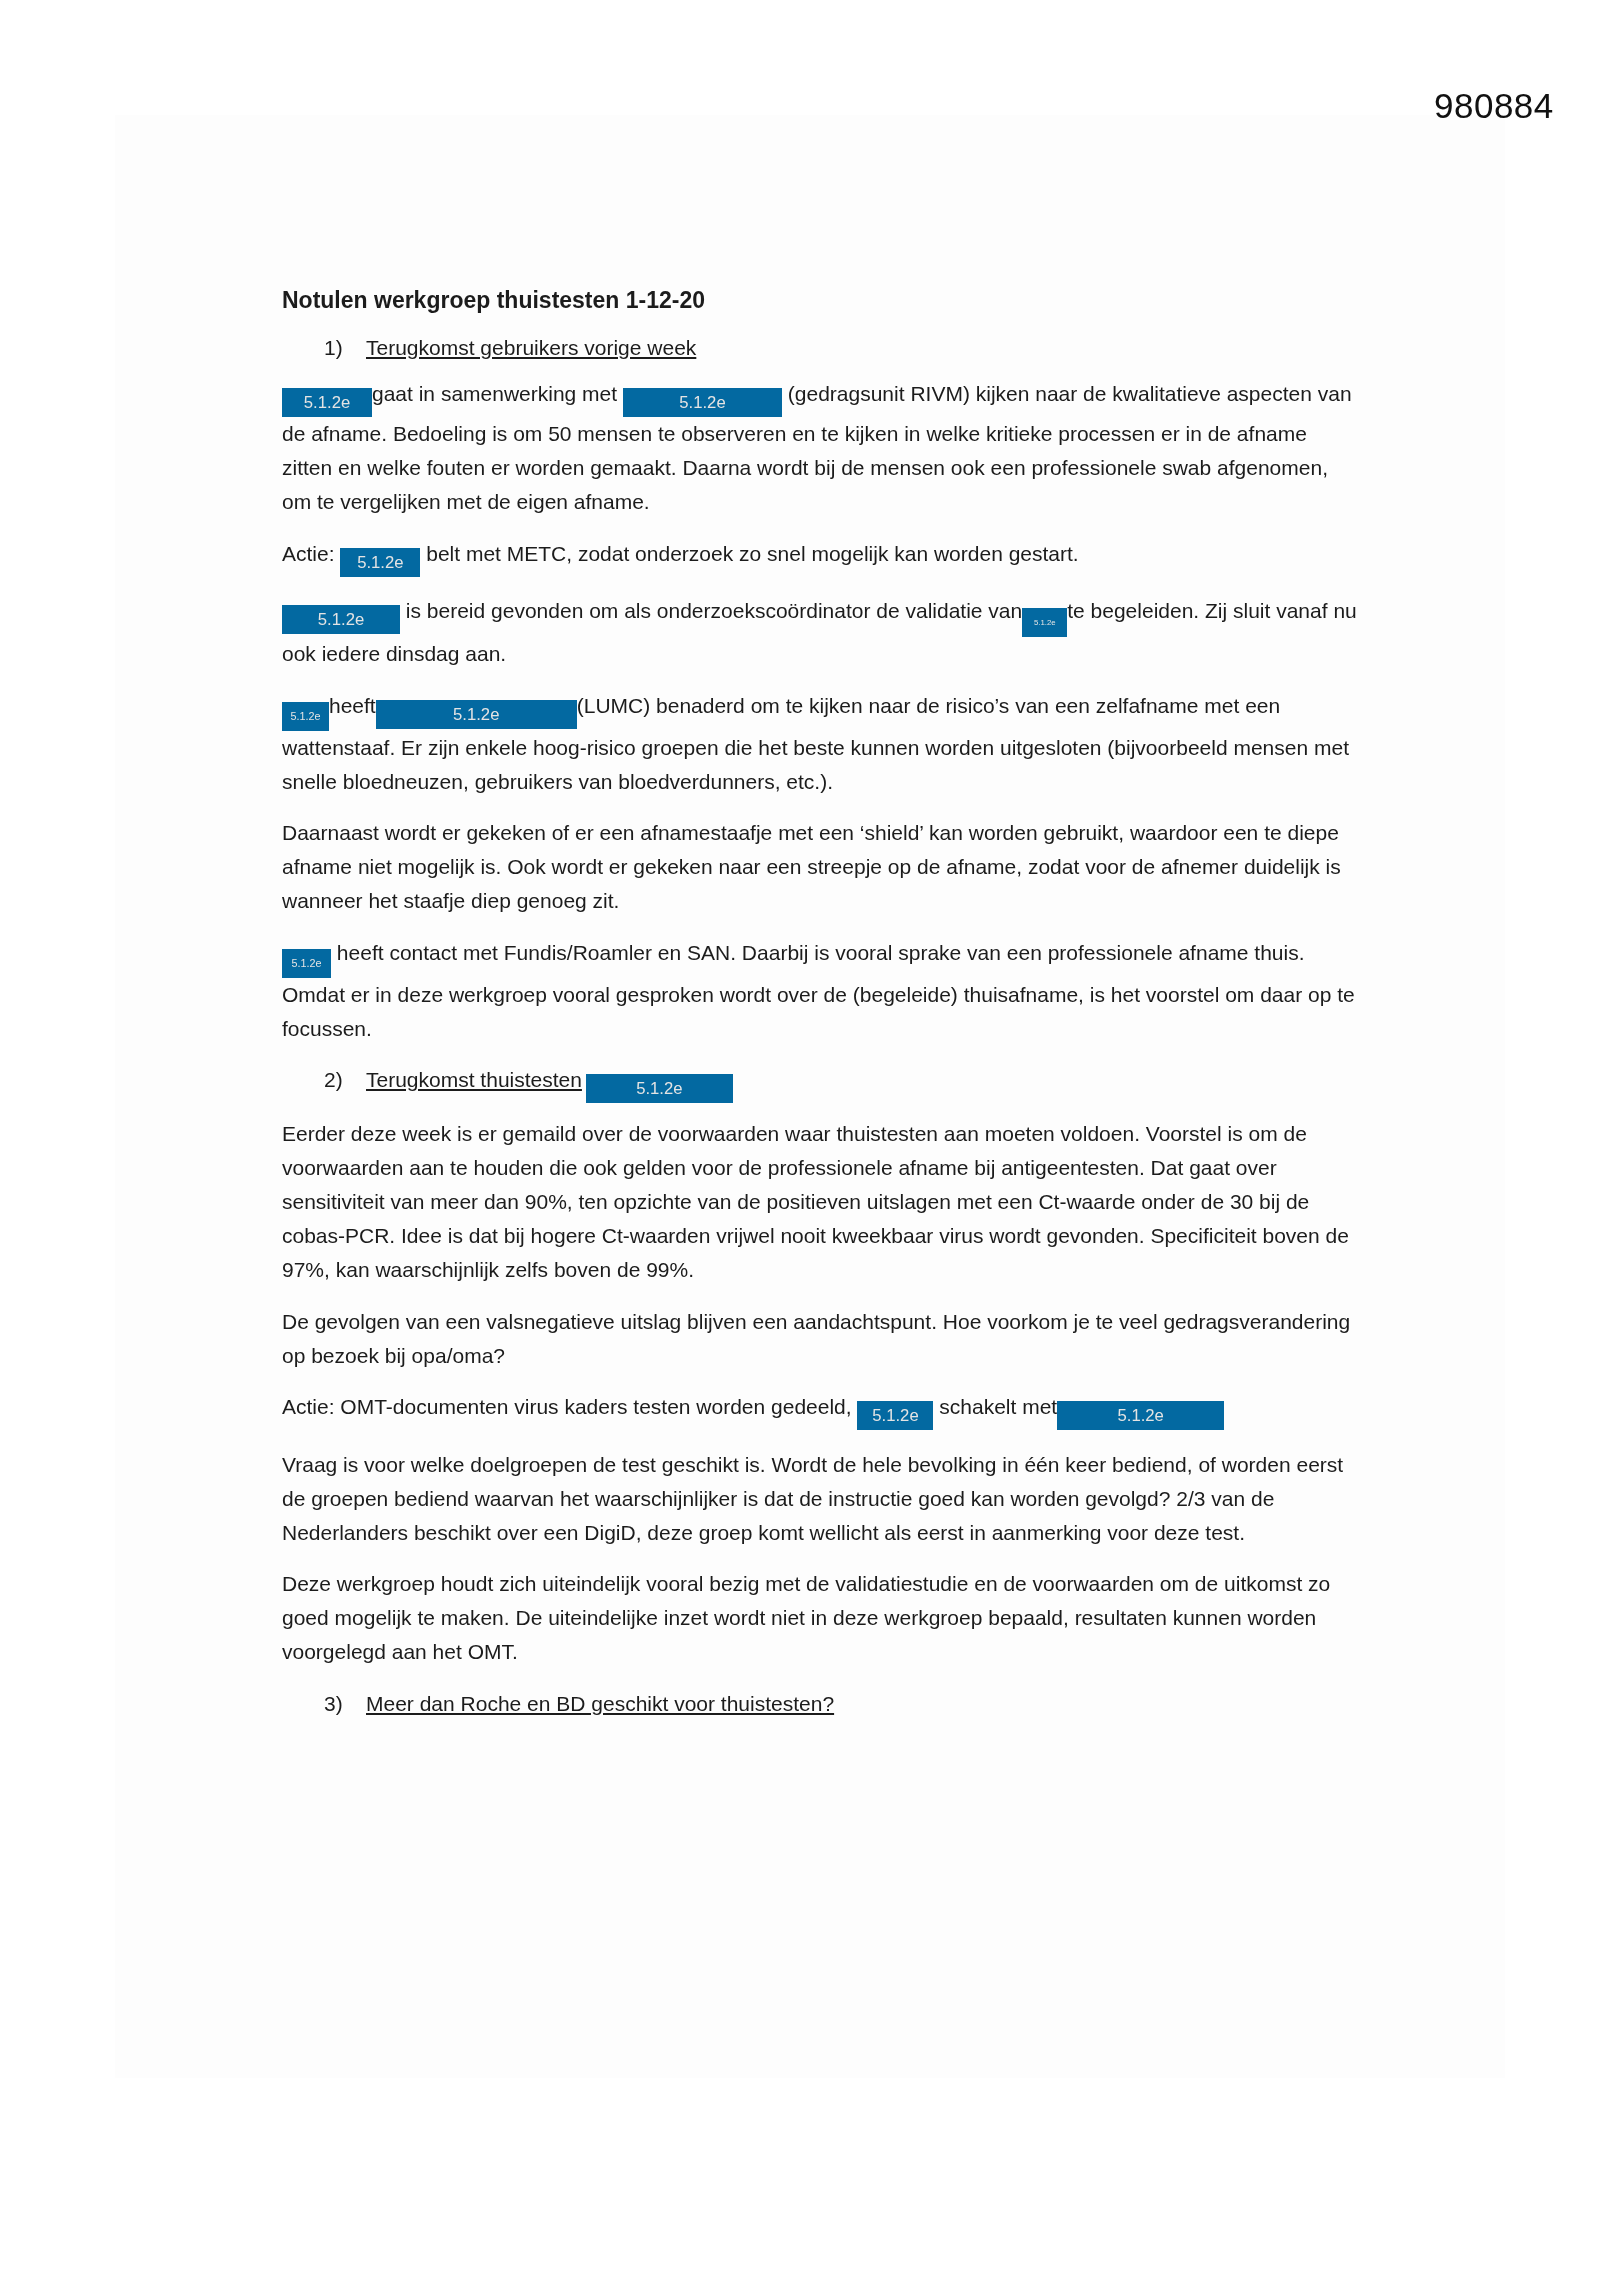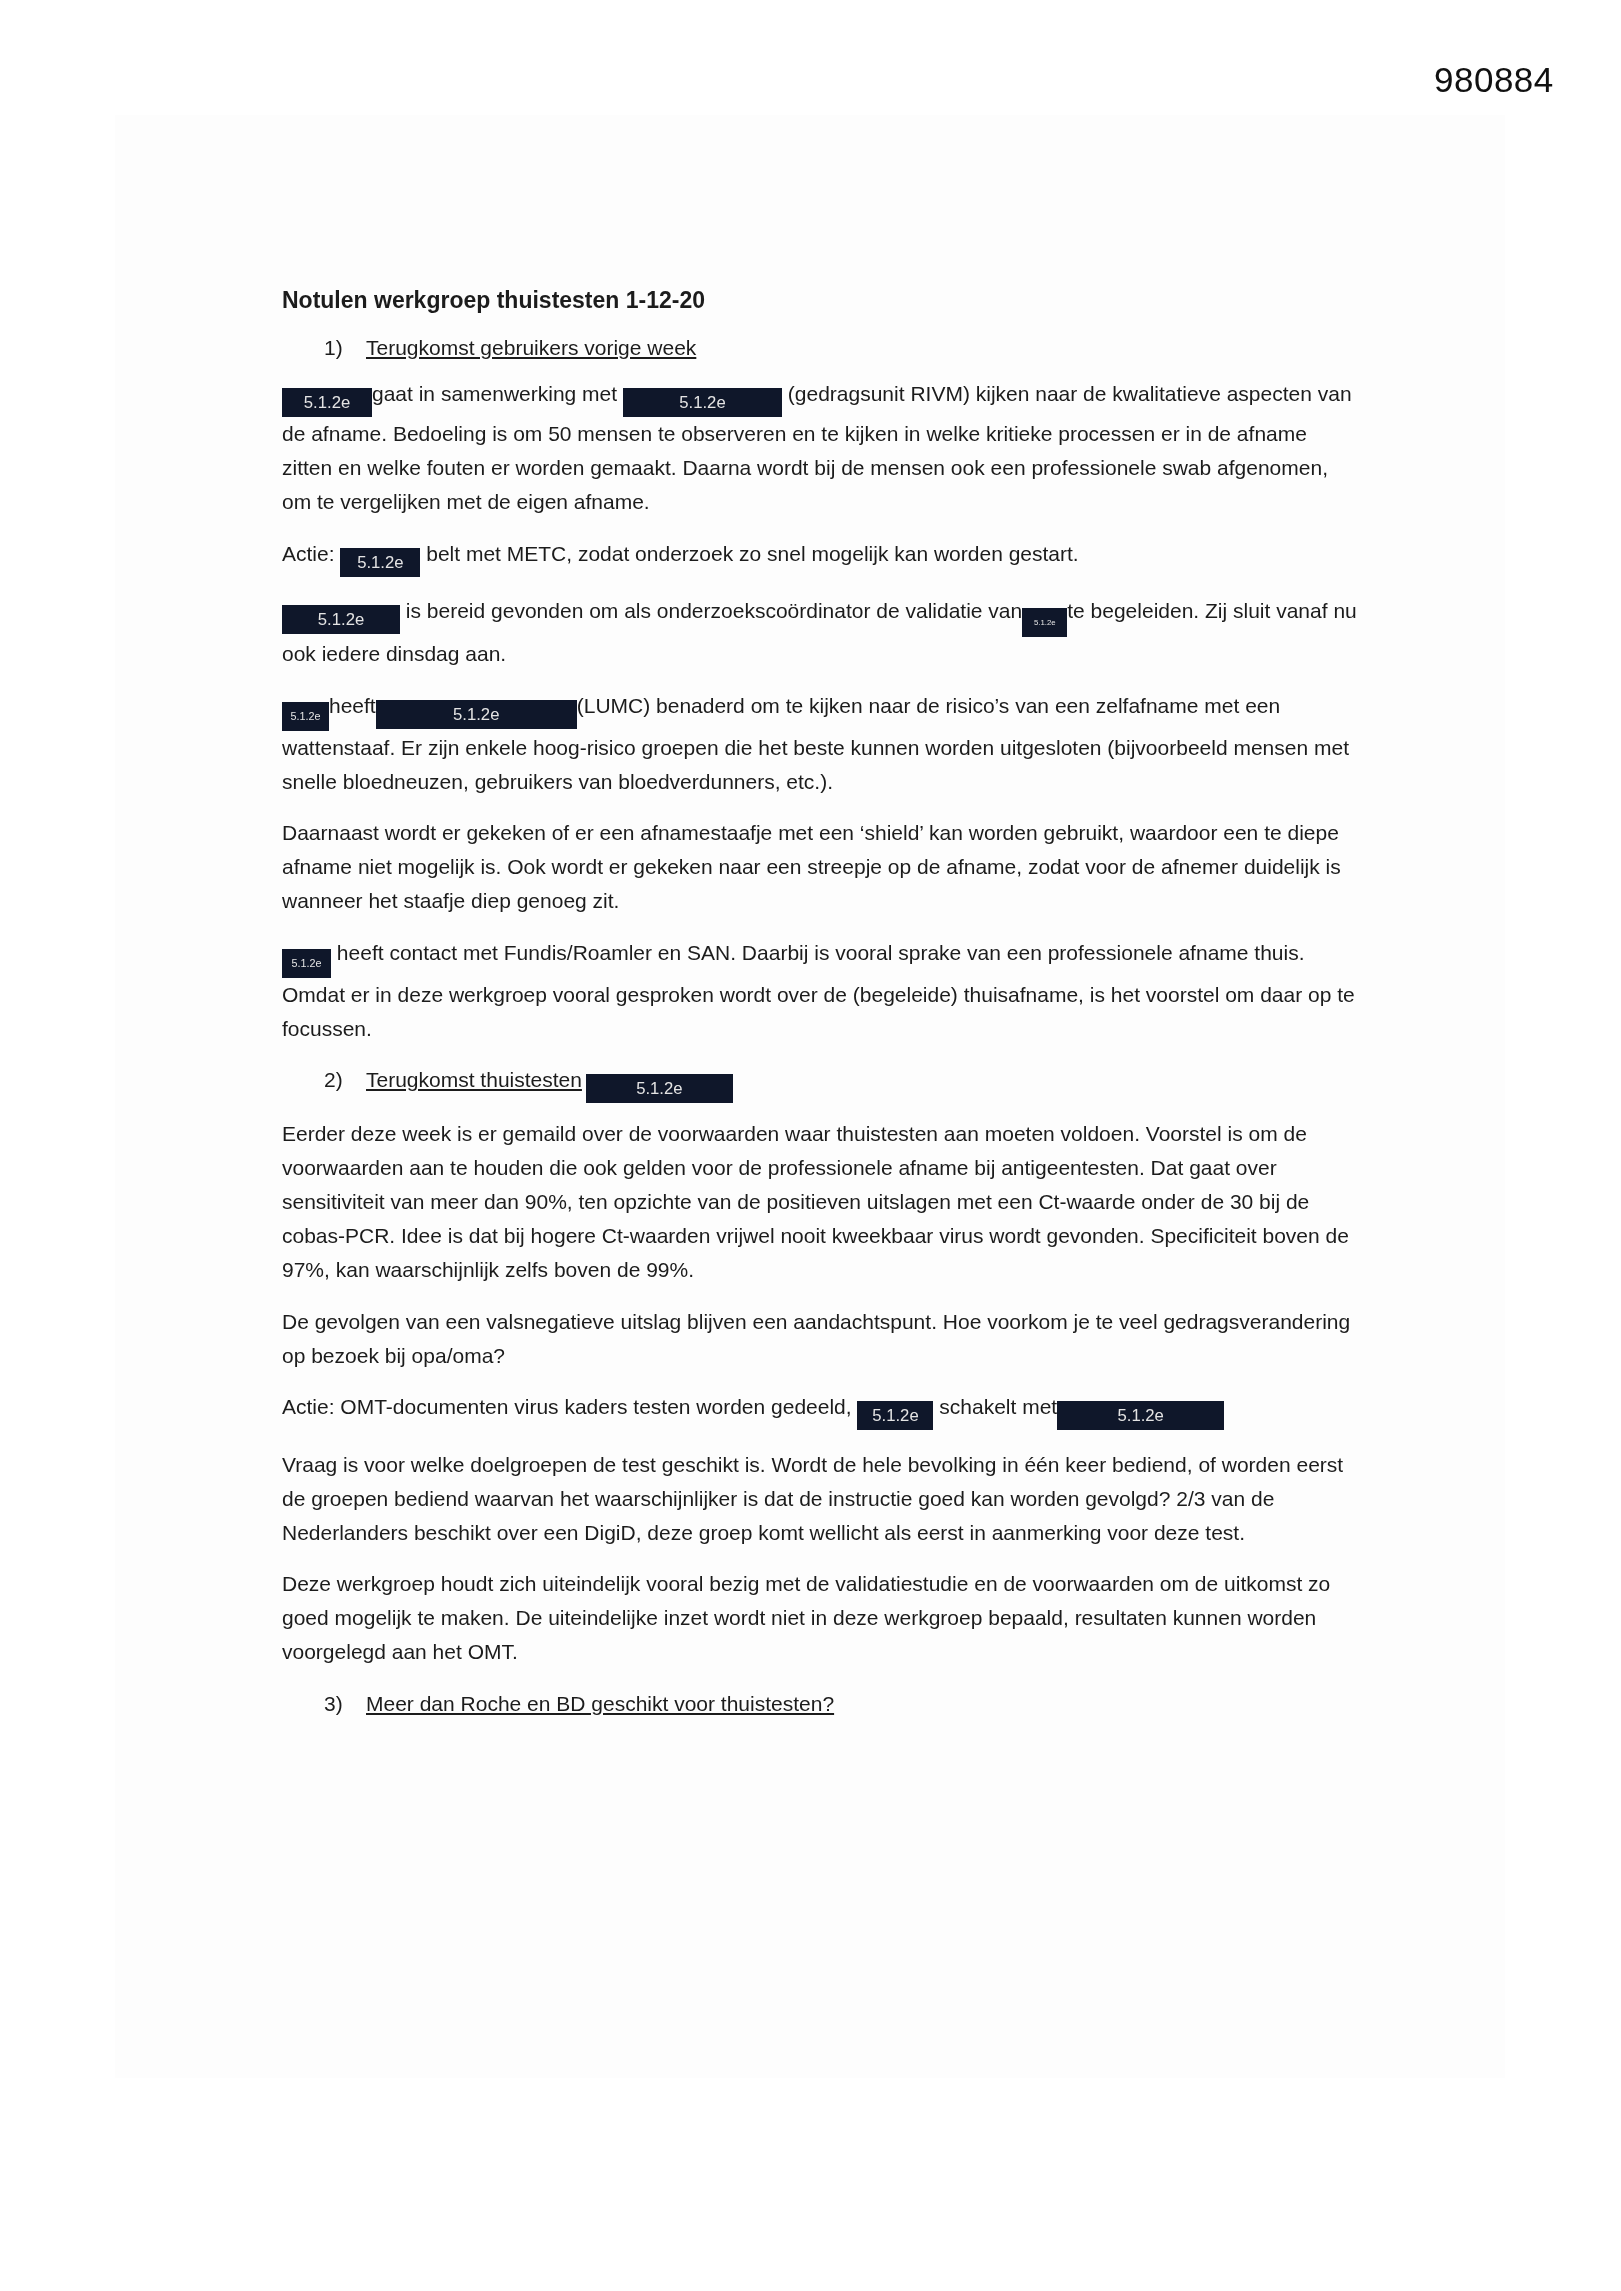--- a/index.html
+++ b/index.html
@@ -7,40 +7,40 @@
       width: 1621px; height: 2292px; position: relative;
       background: #ffffff; overflow: hidden;
       font-family: "Liberation Sans", sans-serif;
       color: #1a1a1a;
     }
     .scan-area {
       position: absolute; left: 115px; top: 115px; width: 1390px; height: 1963px;
       background: #fdfdfd;
     }
     .doc-number {
-      position: absolute; left: 1434px; top: 60px;
+      position: absolute; left: 1434px; top: 86px;
       font-family: "Liberation Sans", sans-serif; font-size: 35px; color: #111;
       letter-spacing: 0.5px;
     }
     .page {
       position: absolute; left: 282px; top: 284px; width: 1078px;
       font-family: "Liberation Sans Narrow", "Liberation Sans", sans-serif;
       font-size: 21px; line-height: 34px; color: #1c1c1c;
     }
     .title {
       font-weight: bold; font-size: 23px; margin: 0 0 13.7px 0; line-height: 33px;
     }
     .heading {
       margin: 0 0 13.7px 42px; line-height: 33px;
     }
     .heading .num { display: inline-block; width: 42px; }
     .heading .label { text-decoration: underline; }
     p { margin: 0 0 17.6px 0; }
     .redact {
-      display: inline-block; background: #0f172a; color: #e4e4e4;
+      display: inline-block; background: #0369a1; color: #e4e4e4;
       font-family: "Liberation Sans", sans-serif; font-size: 16.7px;
       line-height: 29px; height: 29px; text-align: center; vertical-align: -6.9px;
     }
     .redact.sm { font-size: 10.8px; }
     .redact.xs { font-size: 7.8px; }
   </style>
 </head>
 <body>
 
 <div class="scan-area"></div>

